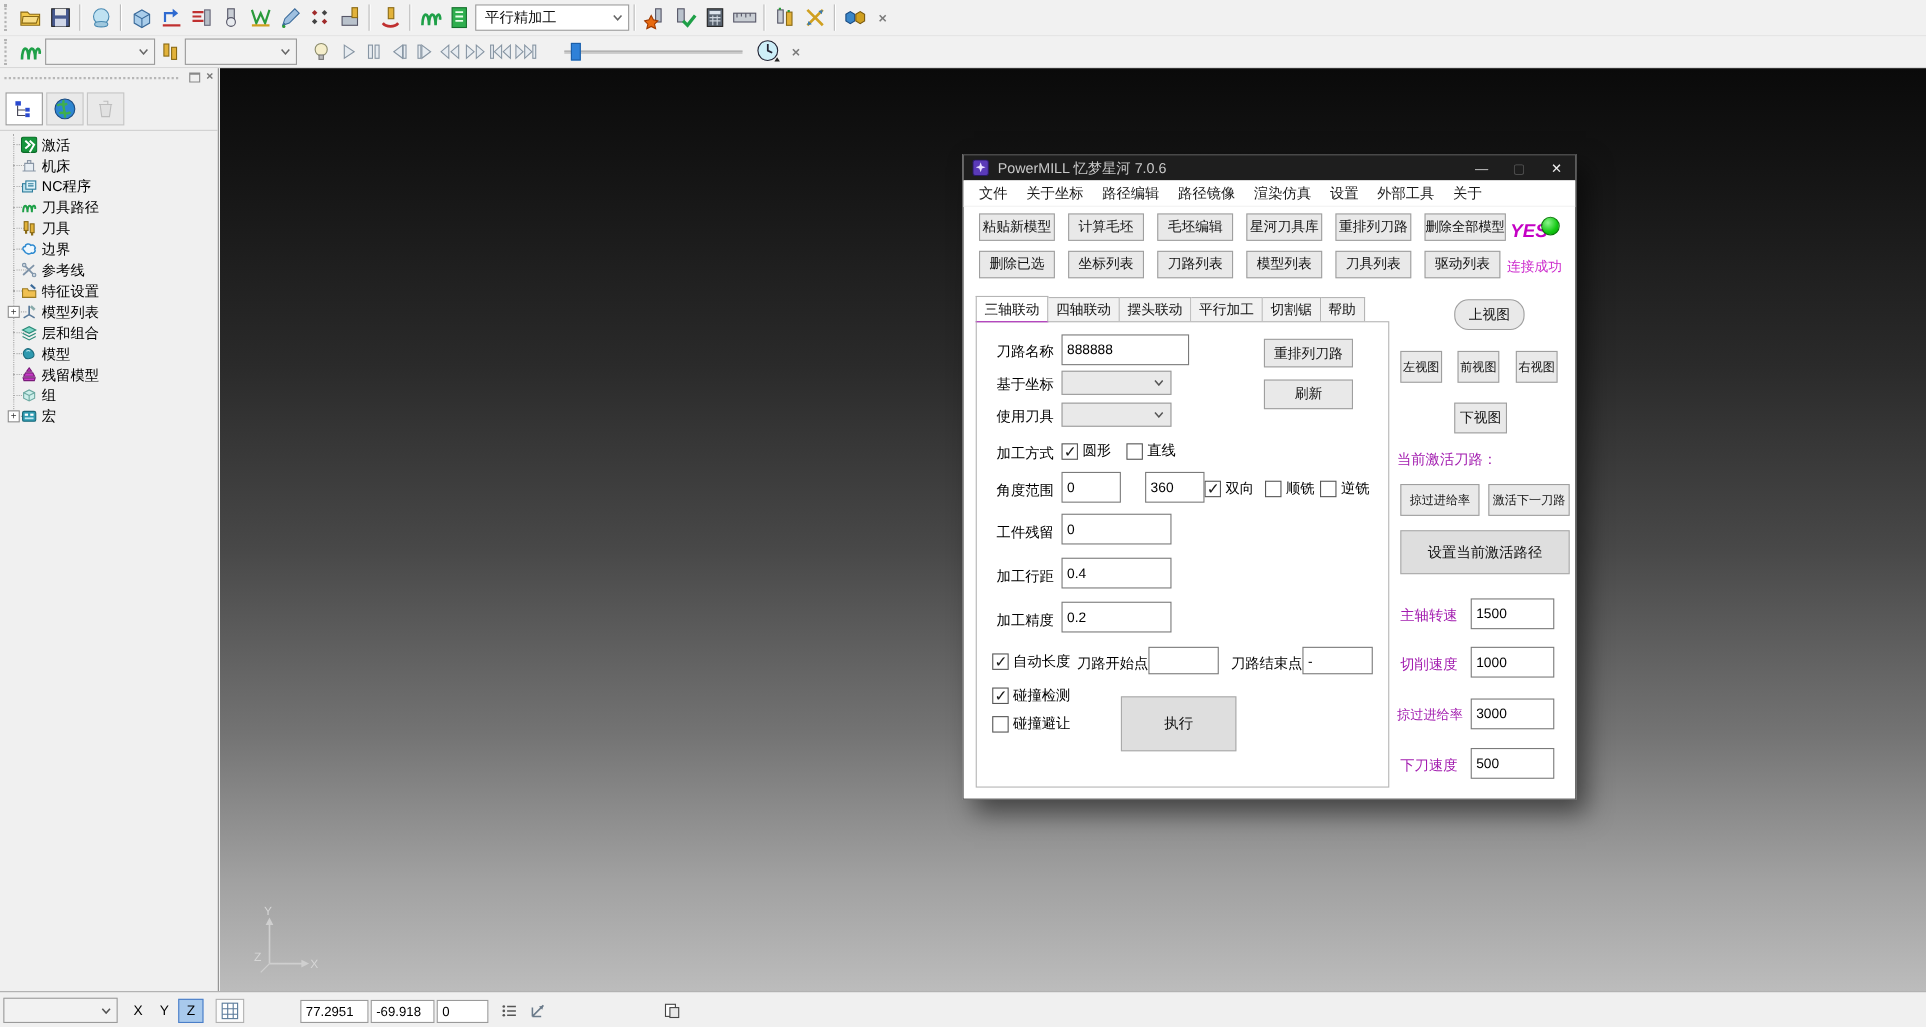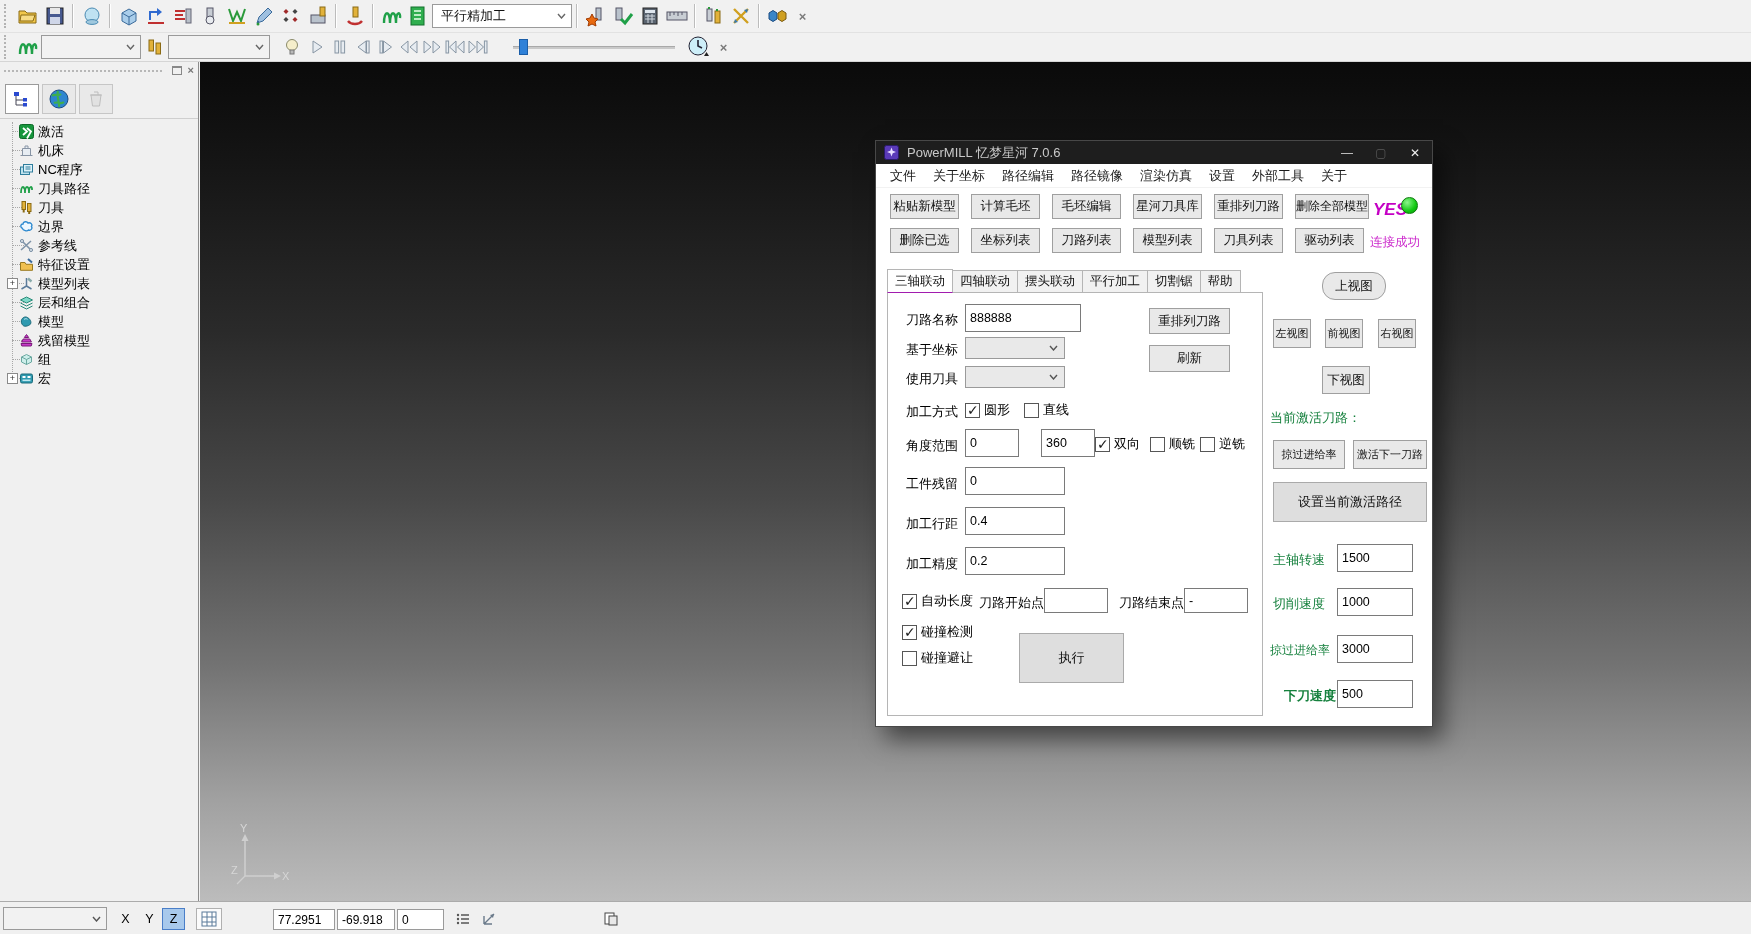--- a/index.html
+++ b/index.html
@@ -73,21 +73,21 @@
   .tab.active { background:#fff; border-bottom:1px solid #a21caf; height:24px; margin-top:-1px; position:relative; z-index:2; }
   .tabbox { position:absolute; left:11px; top:151px; width:376px; height:424px; border:1px solid #b5b5b5; background:#fff; }
   .flabel { position:absolute; font-size:13px; color:#000; }
   .tinput { position:absolute; border:1px solid #7a7a7a; background:#fff; font-size:12.5px; padding:0 4px;
             font-family:"Liberation Sans","DejaVu Sans",sans-serif; }
   .fselect { position:absolute; background:#e9e9e9; border:1px solid #9a9a9a; display:flex; align-items:center;
              justify-content:flex-end; padding-right:6px; }
   .cb { display:flex; align-items:center; position:absolute; font-size:13px; color:#000; gap:4px; }
   .cbbox { width:15px; height:15px; border:1px solid #565656; background:#fff; position:relative; flex:0 0 auto; }
   .cb.checked .cbbox::after { content:"✓"; position:absolute; left:1px; top:-2px; font-size:14px; font-weight:bold; color:#1a1a1a; }
-  .rlabel { position:absolute; font-size:13px; color:#15803d; }
+  .rlabel { position:absolute; font-size:13px; color:#a21caf; }
 
   
   .status { position:absolute; left:0; top:901px; width:100%; height:33px; background:#f0f0f0;
             border-top:1px solid #ababab; }
   .sbtn { position:absolute; top:6px; height:22px; display:flex; align-items:center; justify-content:center;
           font-size:12.5px; color:#000; }
   .axisbtn { width:23px; border:1px solid transparent; }
   .axisbtn.sel { background:#a8c9ec; border:1px solid #4a7ec8; }
   .sinput { position:absolute; top:7px; height:21px; border:1px solid #9a9a9a; background:#fff; font-size:12px;
             padding:0 4px; font-family:"Liberation Sans","DejaVu Sans",sans-serif; }
@@ -701,21 +701,21 @@
       <div class="btn big" style="left:397px; top:341px; width:154px; height:40px; font-size:13px;">
           <span>设置当前激活路径</span>
         </div>
 
       <span class="rlabel" style="left:397px; top:410px;">主轴转速</span>
       <input class="tinput" style="left: 461px; top: 403px; width: 76px; height: 28px;" value="1500">
       <span class="rlabel" style="left:397px; top:454px;">切削速度</span>
       <input class="tinput" style="left: 461px; top: 447px; width: 76px; height: 28px;" value="1000">
       <span class="rlabel" style="left:394px; top:501px; font-size:12px;">掠过进给率</span>
       <input class="tinput" style="left: 461px; top: 494px; width: 76px; height: 28px;" value="3000">
-      <span class="rlabel" style="left:408px; top:546px;font-weight:bold;">下刀速度</span>
+      <span class="rlabel" style="left:397px; top:546px;">下刀速度</span>
       <input class="tinput" style="left: 461px; top: 539px; width: 76px; height: 28px;" value="500">
     </div>
   </div>
 
   <div class="status">
     <div class="combo gray" style="position:absolute; left:3px; top:5px; width:104px; height:23px;">
       <span></span>
       <svg class="chev" viewBox="0 0 9 6">
           <path d="M1 1l3.5 4L8 1" fill="none" stroke="#555" stroke-width="1.4"></path>
         </svg>

